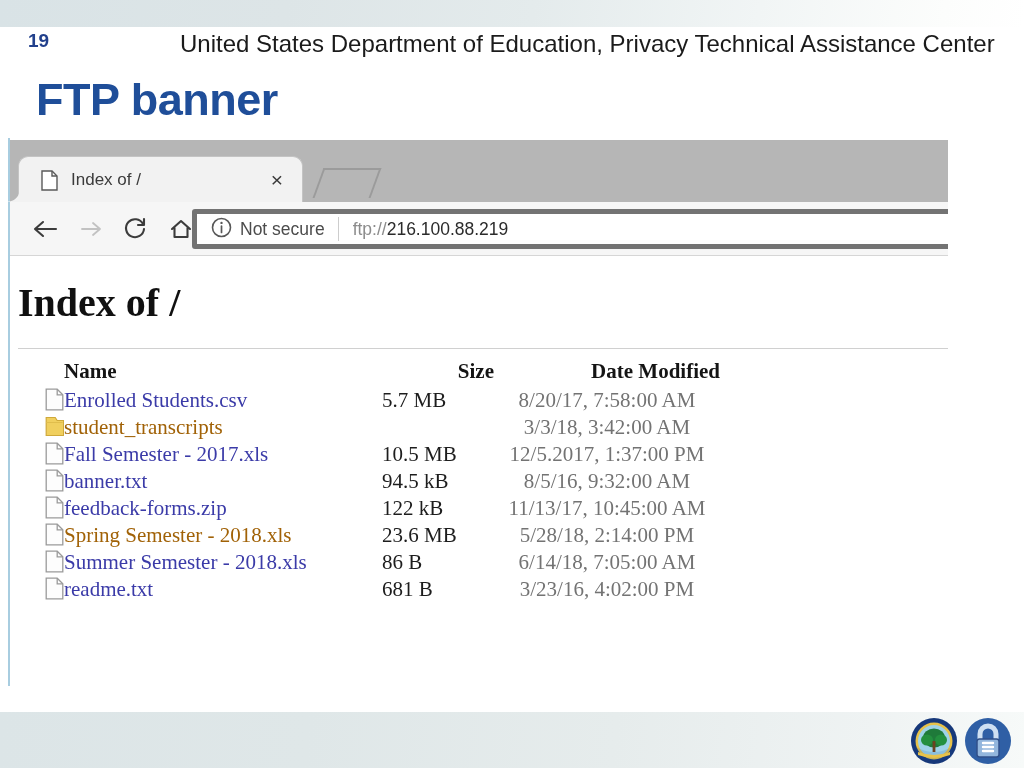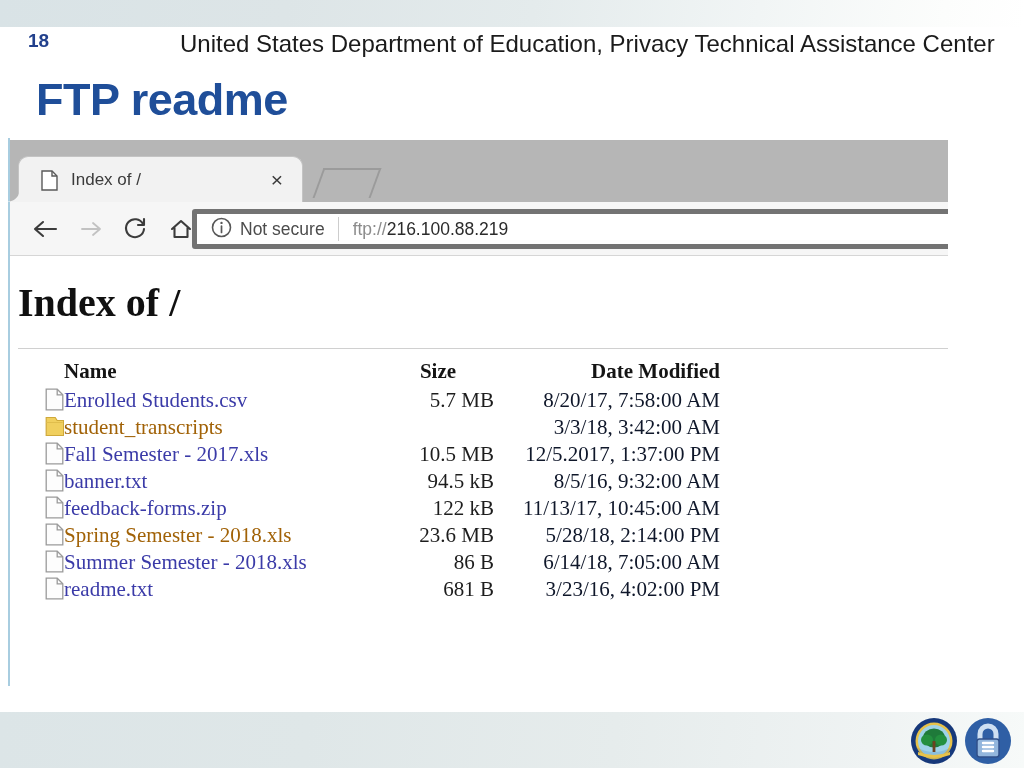--- a/index.html
+++ b/index.html
@@ -142,26 +142,26 @@
     font-family: "Liberation Serif", serif;
     padding-left: 8px;
   }
   table.listing th, table.listing td {
     font-size: 21px; padding: 0; line-height: 27px; vertical-align: middle;
     white-space: nowrap;
   }
   table.listing th { font-weight: bold; color: #141414; padding-bottom: 2px; }
   th.c-icon { width: 54px; }
   th.c-name { width: 318px; text-align: left; }
-  th.c-size { width: 112px; }
+  th.c-size { width: 112px; text-align: right; }
   th.c-date { width: 226px; text-align: right; }
   td.c-icon { width: 54px; text-align: right; padding-right: 9px; }
   td.c-name { text-align: left; padding-left: 0px; }
-  td.c-size { text-align: right; color: #1d1d1d; }
-  td.c-date { text-align: right; color: #0f172a; padding-left: 22px;}
+  td.c-size { text-align: left; color: #1d1d1d; }
+  td.c-date { text-align: center; color: #737373; padding-left: 22px;}
 
   .fname { text-decoration: none; }
   .fname.unvisited { color: #3b3ba8; }
   .fname.visited   { color: #a16207; }
 
   .ficon { display: inline-block; vertical-align: -4px; }
 
   
   .footer-band {
     position: absolute; left: 0; bottom: 0; width: 1024px; height: 56px;
@@ -180,21 +180,21 @@
   }
   .logo-lock {
     position: absolute; left: 964px; top: 717px; width: 48px; height: 48px;
   }
 </style>
 </head>
 <body>
 
 <div class="slide-top-band"></div>
 
-<div class="slide-title">FTP readme</div>
+<div class="slide-title">FTP banner</div>
 
 <div class="browser-shot">
 
   <div class="browser-left-rule"></div>
 
   <div class="tabstrip">
     <div class="tab">
       <span class="tab-favicon">
         <svg width="17" height="21" viewBox="0 0 17 21">
           <path d="M1 1 h10 l5 5 v14 h-15 z" fill="#ffffff" stroke="#5a5a5a" stroke-width="1.4"></path>
@@ -340,21 +340,21 @@
             <td class="c-name"><a class="fname unvisited">readme.txt</a></td>
             <td class="c-size">681 B</td>
             <td class="c-date">3/23/16, 4:02:00 PM</td>
           </tr>
         </tbody>
     </table>
   </div>
 </div>
 
 <div class="footer-band"></div>
-<div class="slide-number">18</div>
+<div class="slide-number">19</div>
 <div class="footer-text">United States Department of Education, Privacy Technical Assistance Center</div>
 
 <div class="logo-seal">
   <svg width="48" height="48" viewBox="0 0 48 48">
     <circle cx="24" cy="24" r="23" fill="#16387a"></circle>
     <circle cx="24" cy="24" r="18.5" fill="#e7c24a"></circle>
     <circle cx="24" cy="24" r="16" fill="#9fd3e8"></circle>
     <path d="M6 30 Q24 40 42 30 L42 40 Q24 47 6 40 Z" fill="#1d4e9b" opacity="0.15"></path>
     <ellipse cx="24" cy="21" rx="11" ry="9.5" fill="#1f7a3a"></ellipse>
     <ellipse cx="17" cy="23" rx="6" ry="5.5" fill="#24903f"></ellipse>

